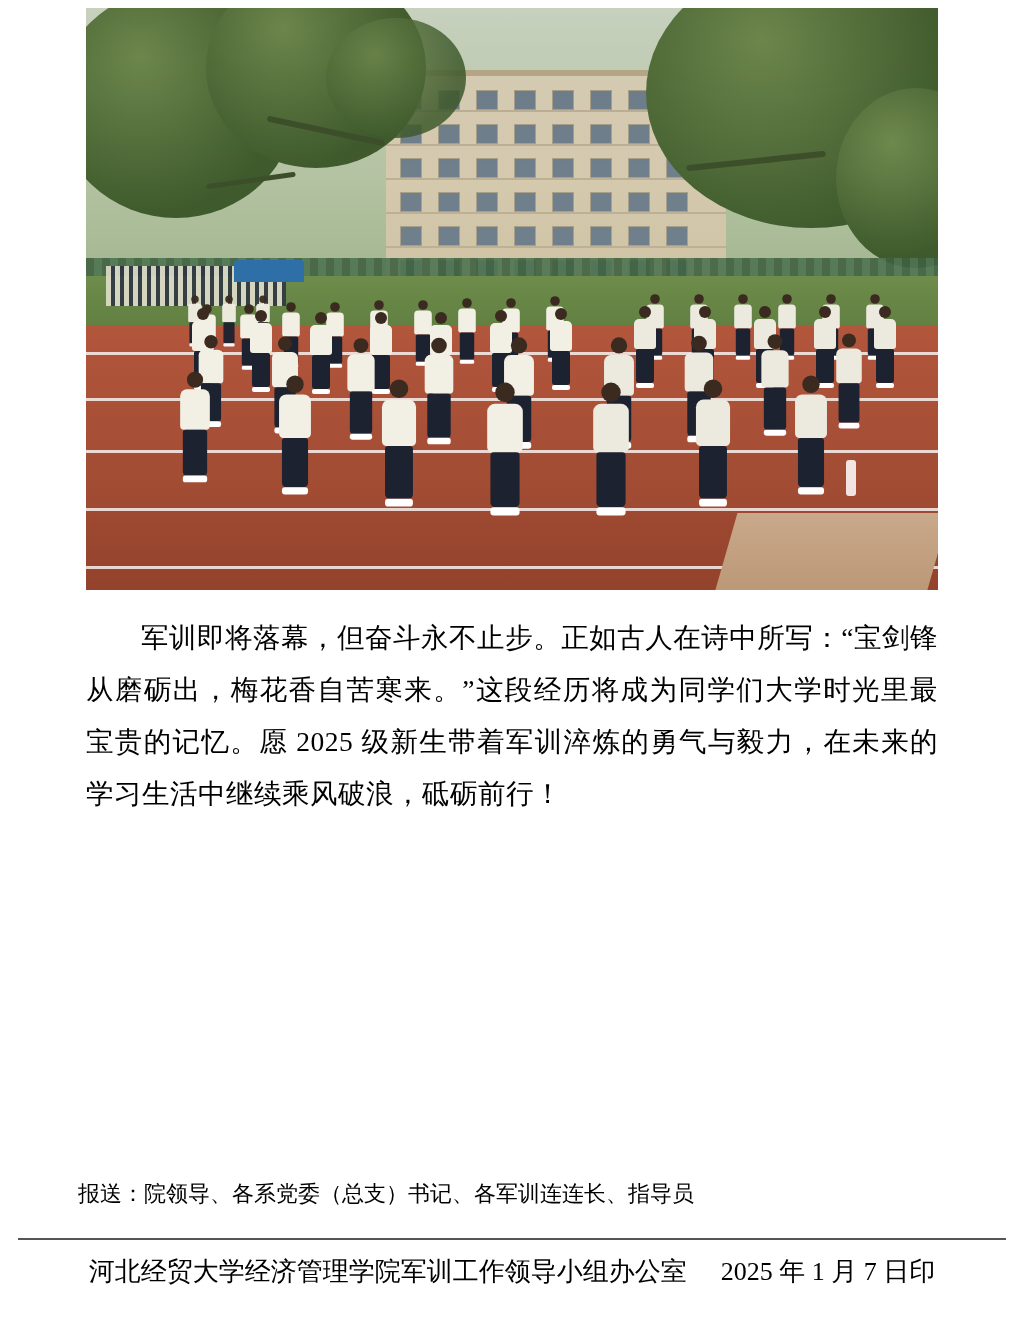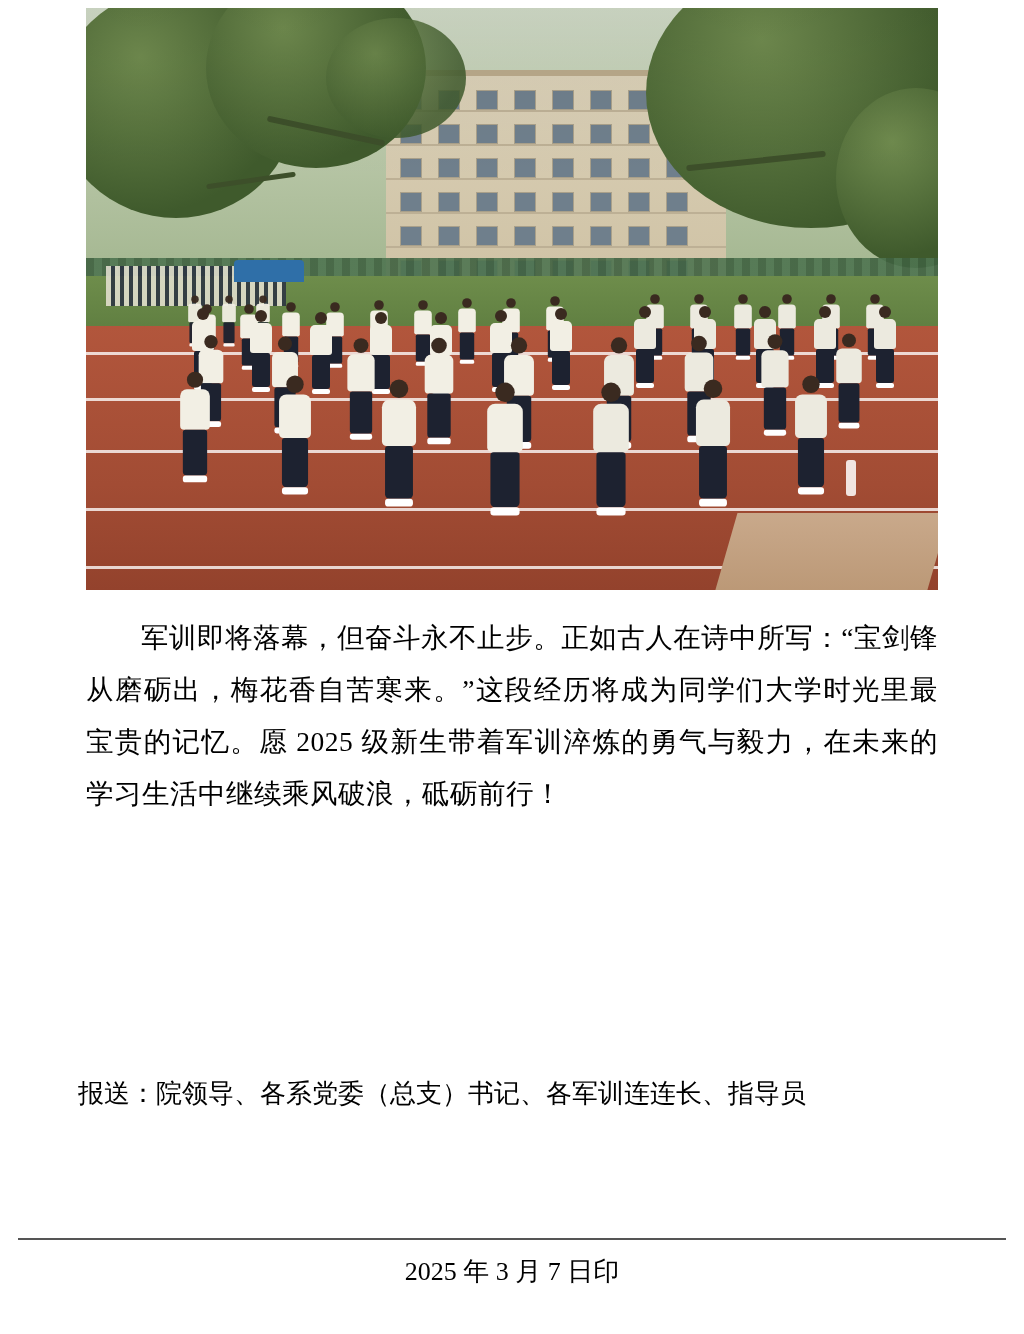--- a/index.html
+++ b/index.html
@@ -186,23 +186,23 @@
     font-size: 27.5px;
     line-height: 44px;
     text-align: right;
     padding-right: 6px;
   }
 
   
   .dispatch {
     position: absolute;
     left: 78px;
-    top: 1072px;
+    top: 1172px;
     width: 880px;
-    font-size: 26px;
+    font-size: 22px;
     line-height: 44px;
   }
   .dispatch div { white-space: nowrap; }
 
   .footer-rule {
     position: absolute;
     left: 18px;
     top: 1238px;
     width: 988px;
     height: 2px;
@@ -601,16 +601,17 @@
     <p>军训即将落幕，但奋斗永不止步。正如古人在诗中所写：“宝剑锋从磨砺出，梅花香自苦寒来。”这段经历将成为同学们大学时光里最宝贵的记忆。愿 2025 级新生带着军训淬炼的勇气与毅力，在未来的学习生活中继续乘风破浪，砥砺前行！</p>
   </div>
 
 
   <div class="dispatch">
     <div>报送：院领导、各系党委（总支）书记、各军训连连长、指导员</div>
   </div>
 
   <div class="footer-rule"></div>
   <div class="footer-line">
-    <span>2025 年 3 月 7 日印</span>
+    <span>河北经贸大学经济管理学院军训工作领导小组办公室</span>
+    <span>2025 年 1 月 7 日印</span>
   </div>
 
 </div>
 
 </body></html>

